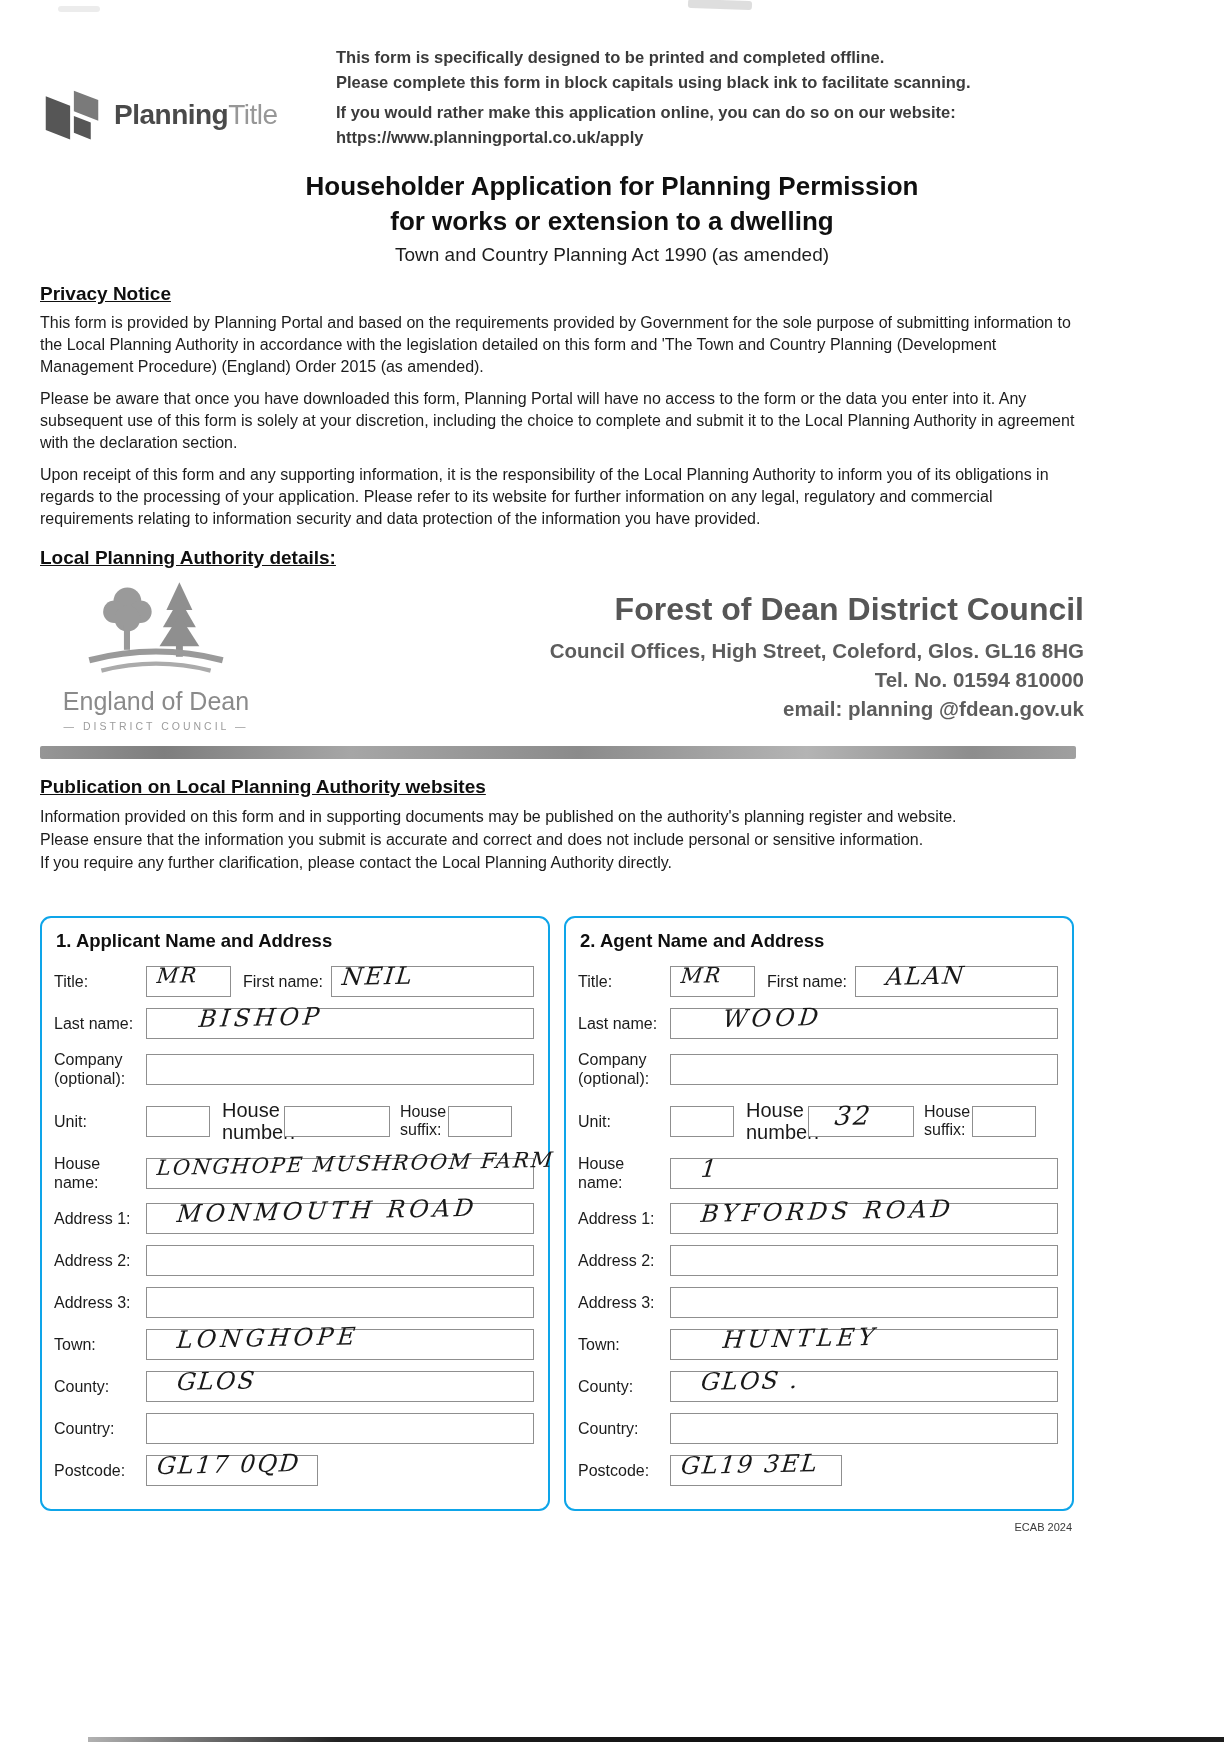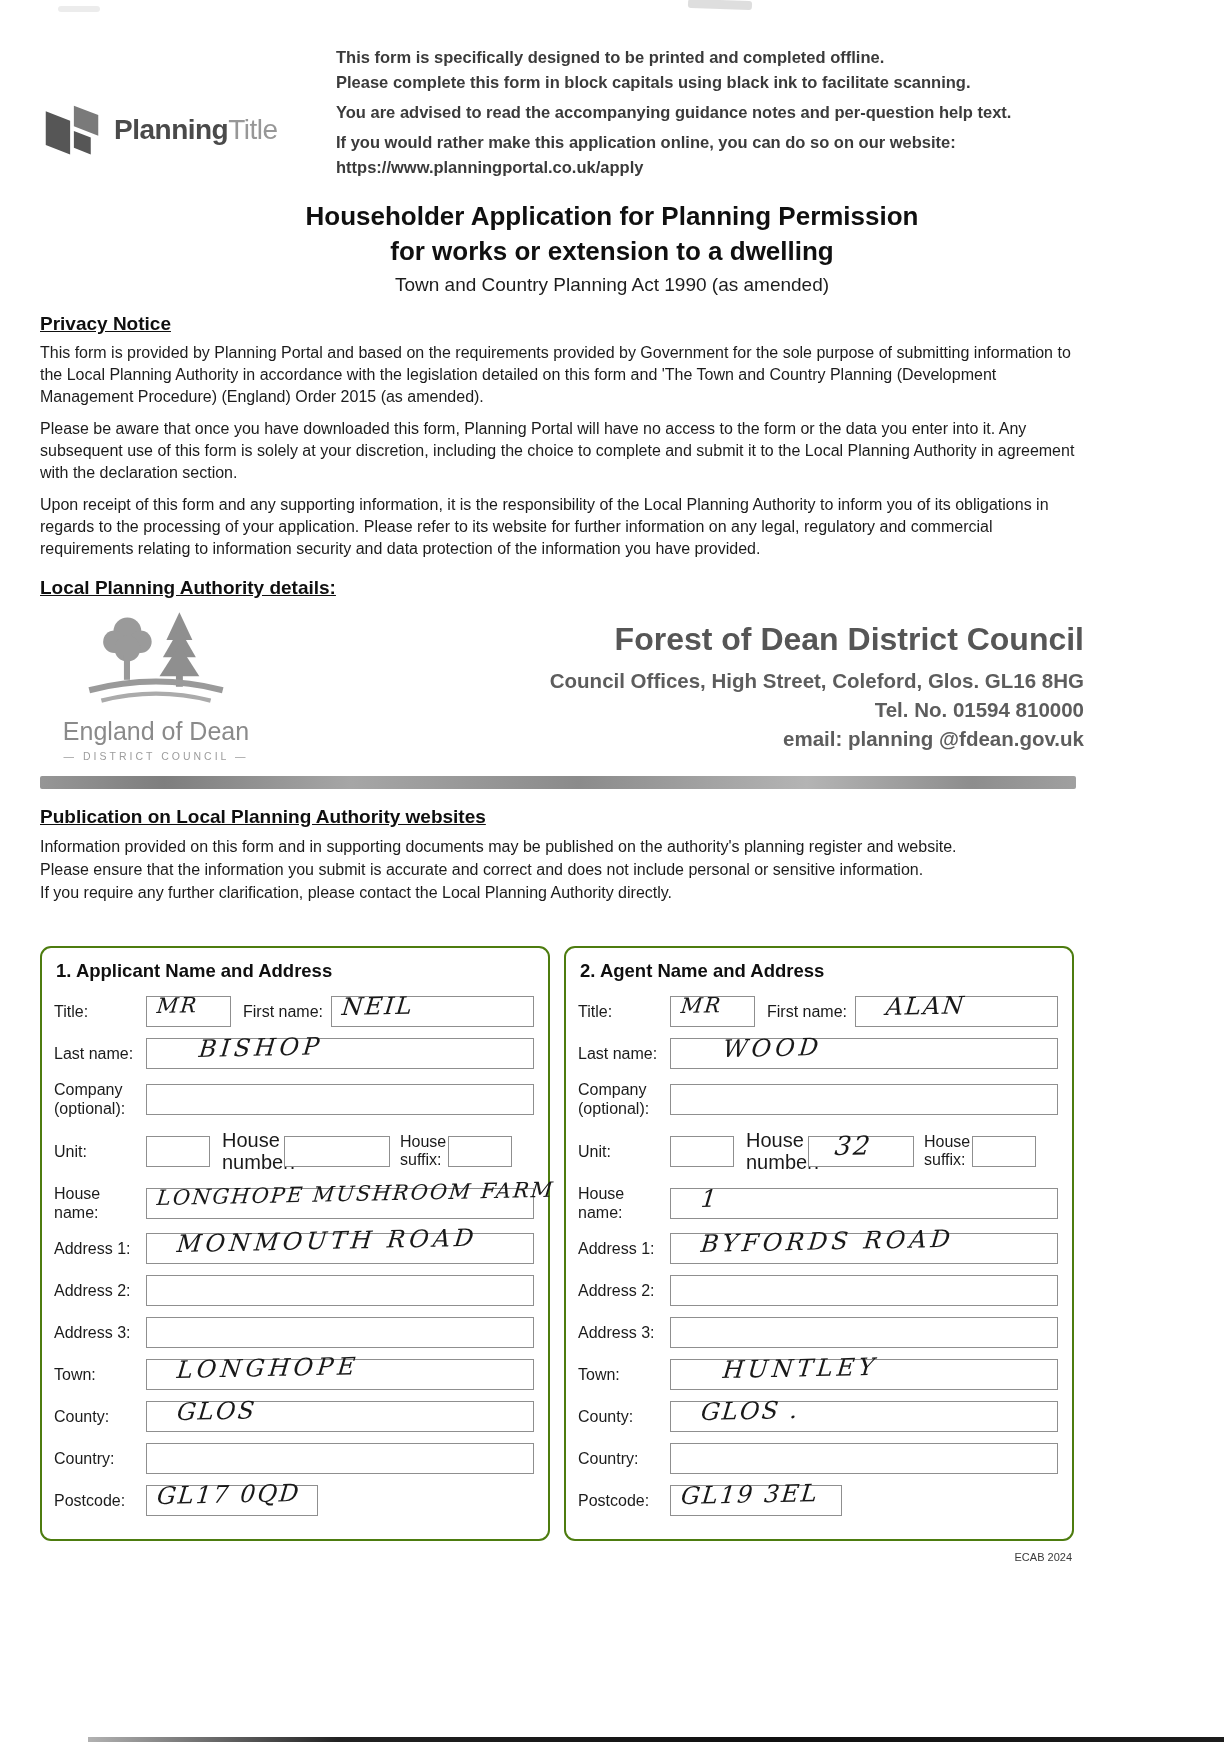--- a/index.html
+++ b/index.html
@@ -41,21 +41,21 @@
   
   .lpa-row { display:flex; align-items:flex-start; margin-top:8px; }
   .fod { width:232px; flex-shrink:0; text-align:center; }
   .fod-name { font-size:25px; color:#8a8a8a; margin-top:2px; }
   .fod-sub { font-size:10.5px; color:#9c9c9c; letter-spacing:3px; margin-top:4px; }
   .lpa-addr { flex:1; text-align:right; color:#5d5d5d; font-weight:700; padding-top:14px; }
   .lpa-council { font-size:32px; margin-bottom:8px; color:#565656; }
   .lpa-line { font-size:20.5px; line-height:29px; }
   
   .boxes { display:flex; gap:14px; margin:42px 150px 0 40px; }
-  .box { flex:1; border:2px solid #4d7c0f; border-radius:11px; background:#fff; padding:10px 14px 12px 12px; min-height:584px; }
+  .box { flex:1; border:2px solid #0ea5e9; border-radius:11px; background:#fff; padding:10px 14px 12px 12px; min-height:584px; }
   .box h3 { font-size:18.5px; color:#0f0f0f; margin:2px 0 14px 2px; }
   .frow { display:flex; align-items:center; margin-bottom:11px; }
   .flabel { width:92px; flex-shrink:0; font-size:16px; line-height:19px; color:#1b1b1b; padding-right:6px; }
   .lbl-first { flex-shrink:0; font-size:16px; white-space:nowrap; padding:0 8px 0 12px; }
   .lbl-hn { flex-shrink:0; width:74px; font-size:20px; line-height:22px; padding:0 4px 0 12px; }
   .lbl-hs { flex-shrink:0; width:58px; font-size:16px; line-height:18px; padding:0 4px 0 10px; }
   .finput { height:31px; border:1.5px solid #8f8f8f; background:#fff; position:relative; }
   .grow { flex:1; }
   .w85 { width:85px; flex-shrink:0; }
   .w64 { width:64px; flex-shrink:0; }
@@ -88,21 +88,20 @@
       <svg width="64" height="60" viewBox="0 0 64 64" aria-hidden="true">
         <polygon points="4,12 30,22 30,58 4,48" fill="#565656"></polygon>
         <polygon points="34,6 60,16 60,38 34,28" fill="#7a7a7a"></polygon>
         <polygon points="34,33 52,40 52,58 34,51" fill="#565656"></polygon>
       </svg>
       <div class="brand-name"><b>Planning</b><span>Title</span></div>
     </div>
     <div class="notes">
       <div class="note">This form is specifically designed to be printed and completed offline.</div>
       <div class="note">Please complete this form in block capitals using black ink to facilitate scanning.</div>
-      <div class="note gap">You are advised to read the accompanying guidance notes and per-question help text.</div>
       <div class="note gap">If you would rather make this application online, you can do so on our website:</div>
       <div class="note">https://www.planningportal.co.uk/apply</div>
     </div>
   </header>
 
   <div class="title-block">
     <h1>Householder Application for Planning Permission</h1>
     <h1>for works or extension to a dwelling</h1>
     <div class="title-sub">Town and Country Planning Act 1990 (as amended)</div>
   </div>

